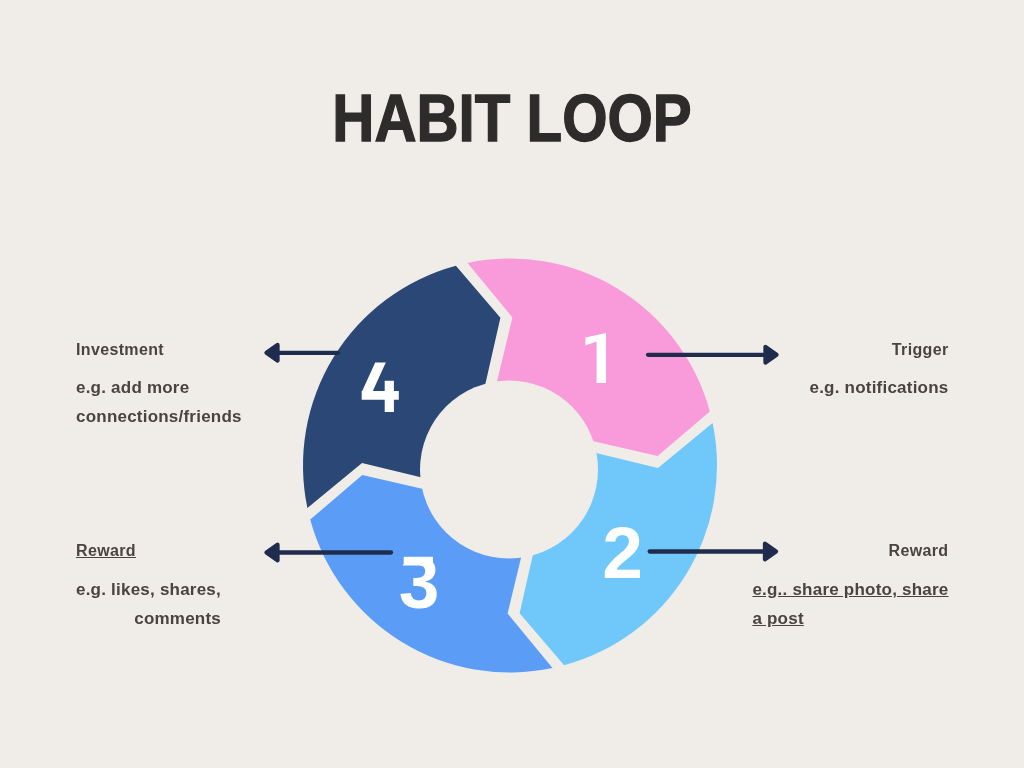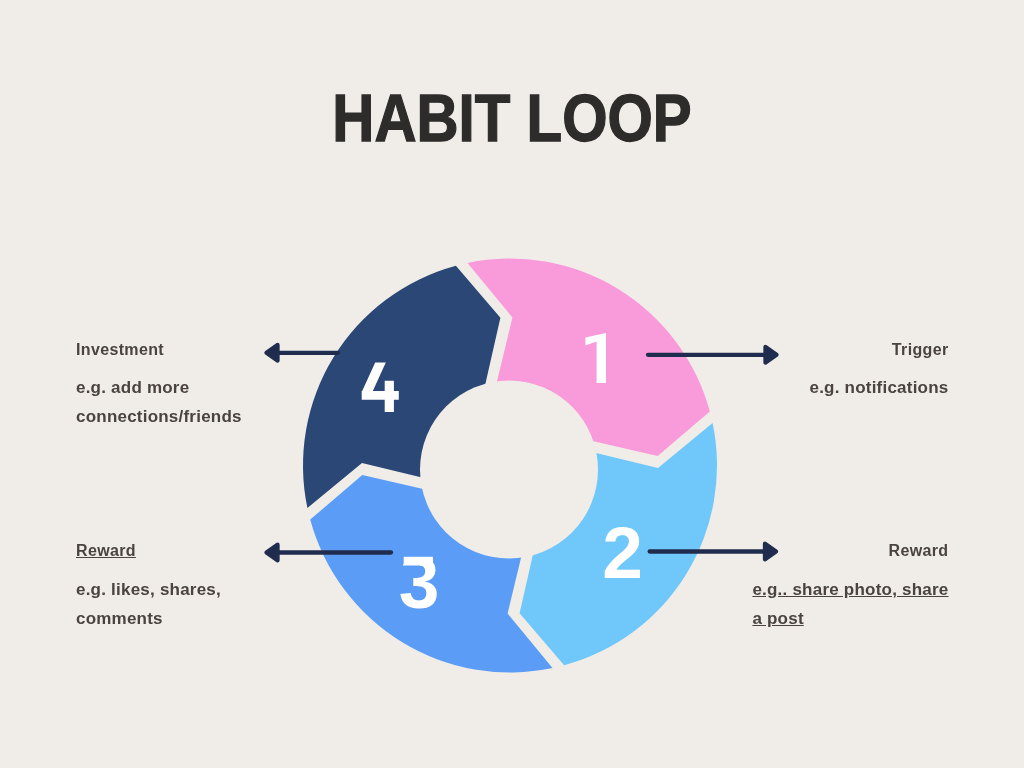--- a/index.html
+++ b/index.html
@@ -44,15 +44,15 @@
     <path d="M391 552.5 H272.5"></path>
       <path d="M277.5 544.7 L266.5 552.5 L277.5 560.3 Z" fill="#1F2C4E"></path>
   </g>
 </svg>
 <div class="title">HABIT LOOP</div>
 <div class="lbl h left" style="top:337px;">Investment</div>
 <div class="lbl s left" style="top:373px;">e.g. add more<br>connections/friends</div>
 <div class="lbl h right" style="top:337px;">Trigger</div>
 <div class="lbl s right" style="top:373px;">e.g. notifications</div>
 <div class="lbl h left" style="top:538px;text-decoration:underline;">Reward</div>
-<div class="lbl s left" style="top:575px;">e.g. likes, shares,<br>comments</div>
+<div class="lbl s left" style="top:575px;text-align:right;">e.g. likes, shares,<br>comments</div>
 <div class="lbl h right" style="top:538px;">Reward</div>
 <div class="lbl s right" style="top:575px;text-decoration:underline;">e.g.. share photo, share<br>a post</div>
 
 </body></html>

